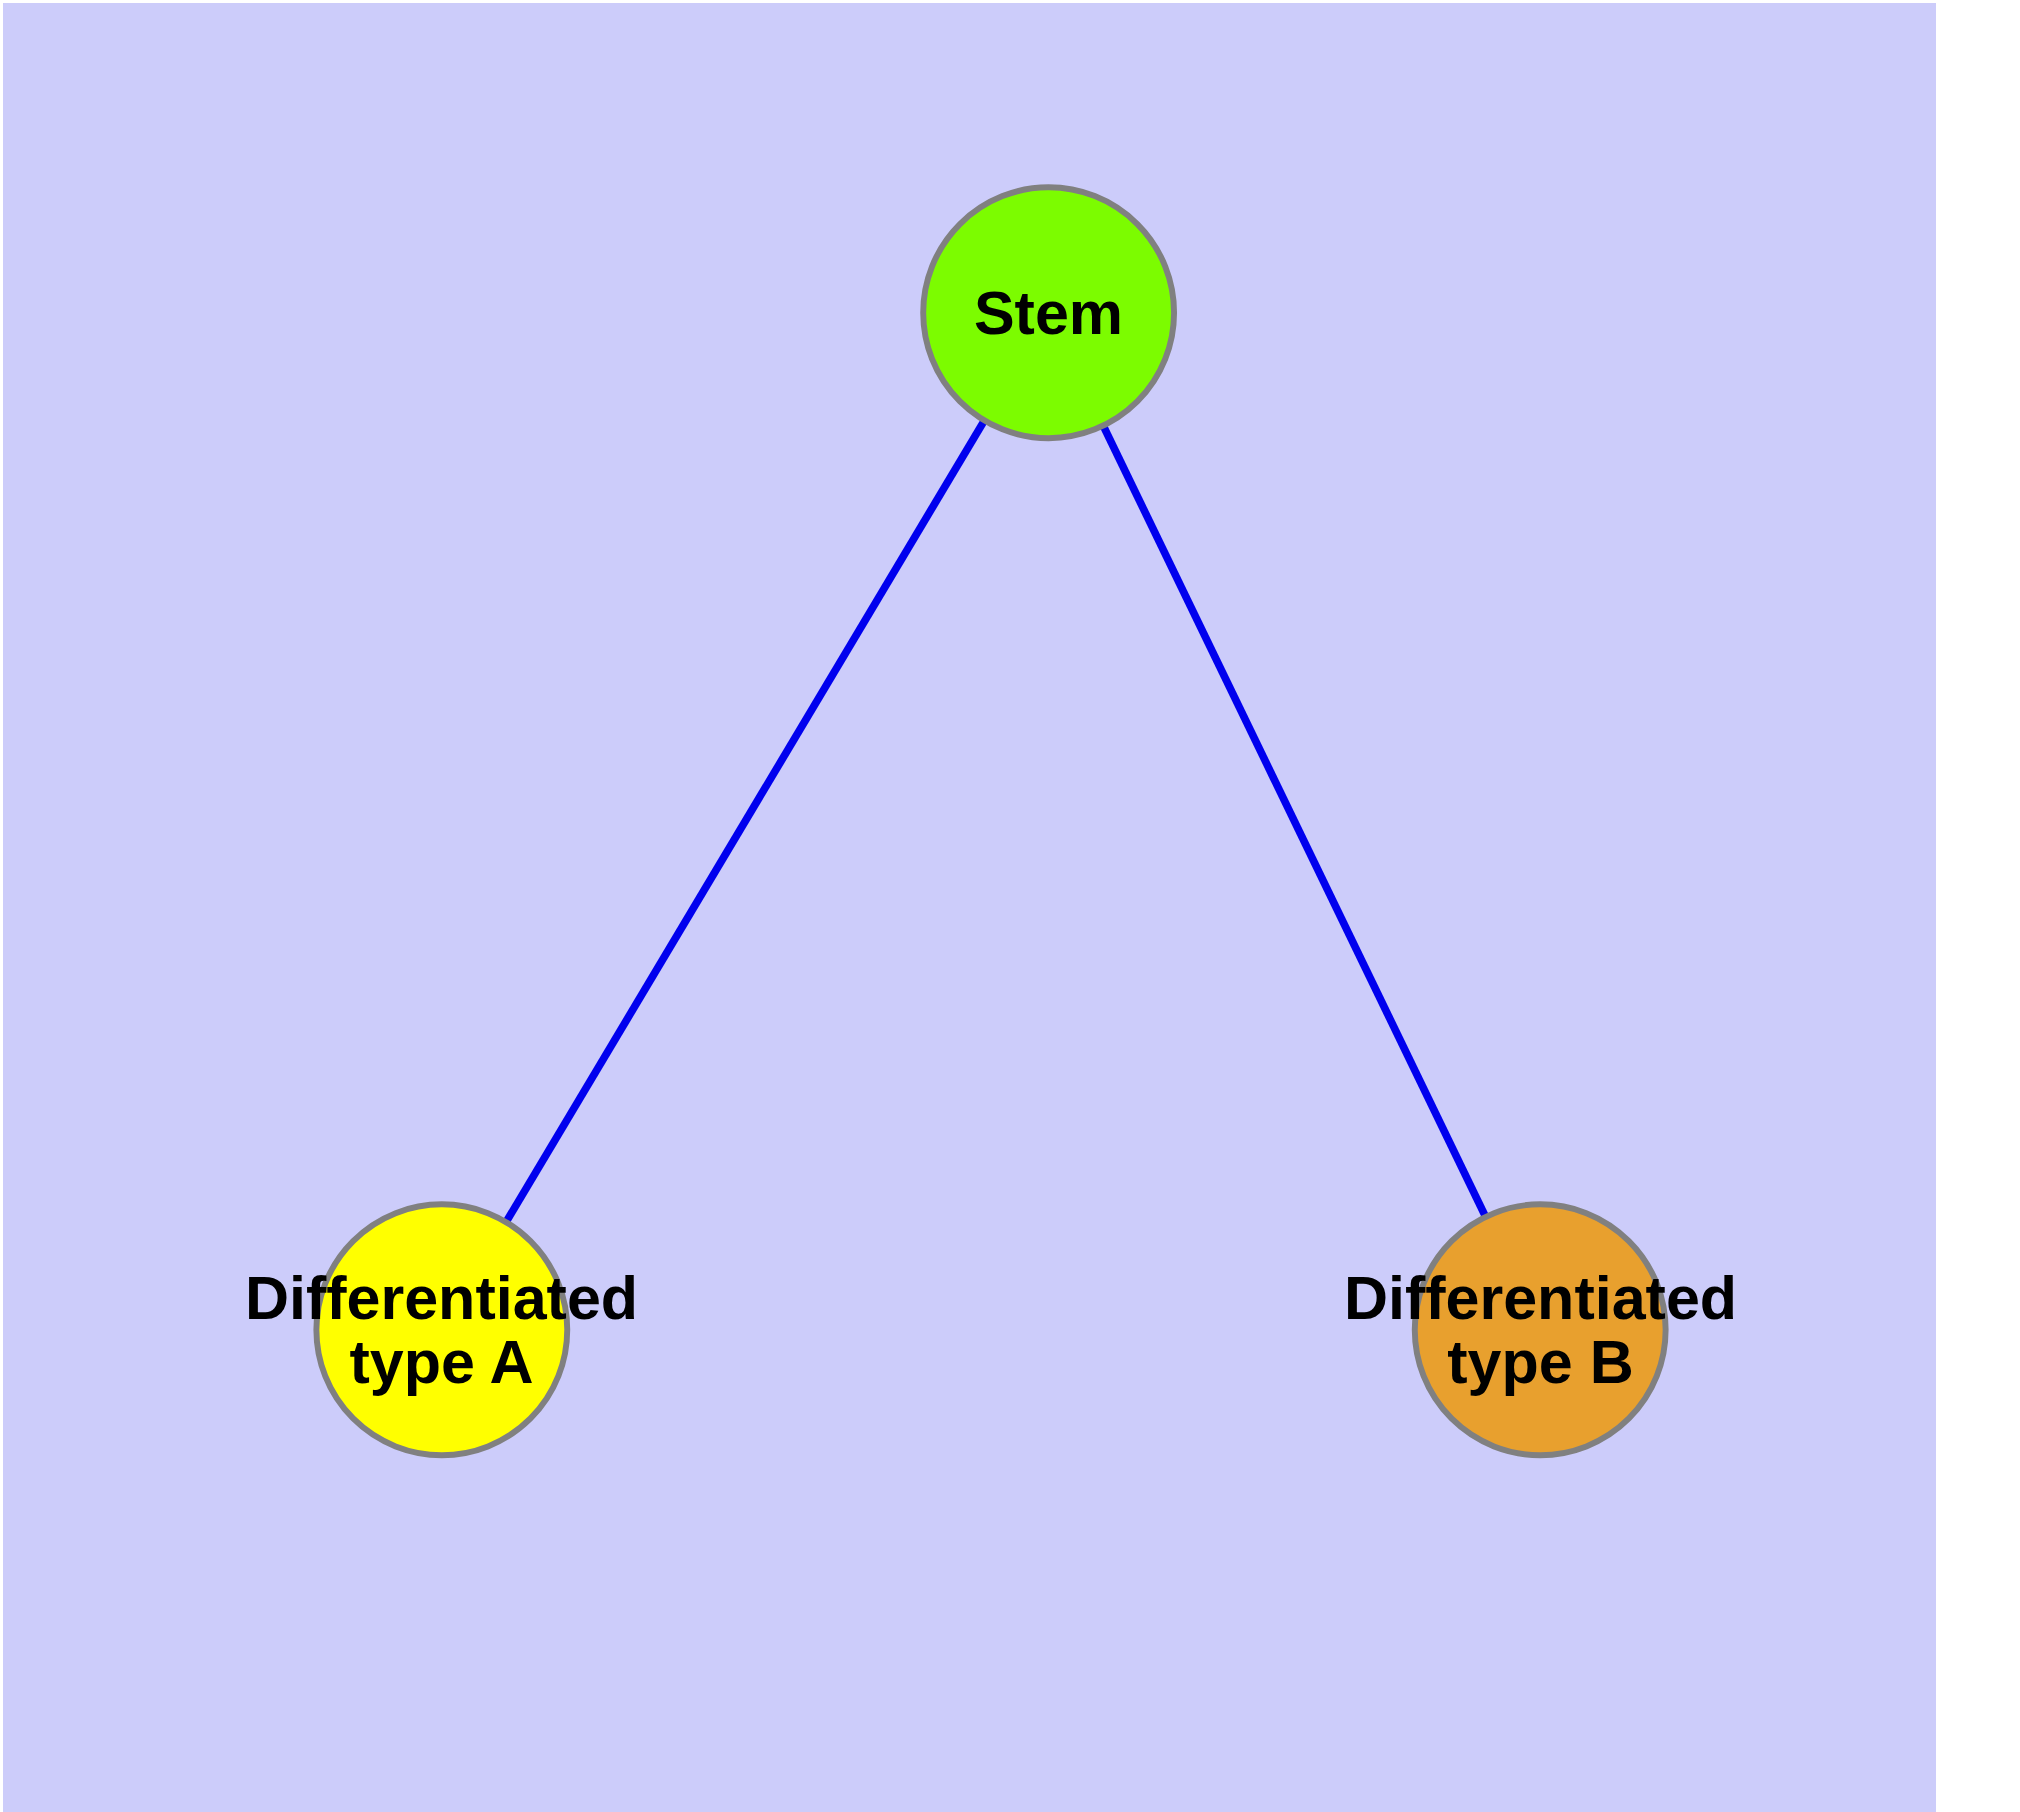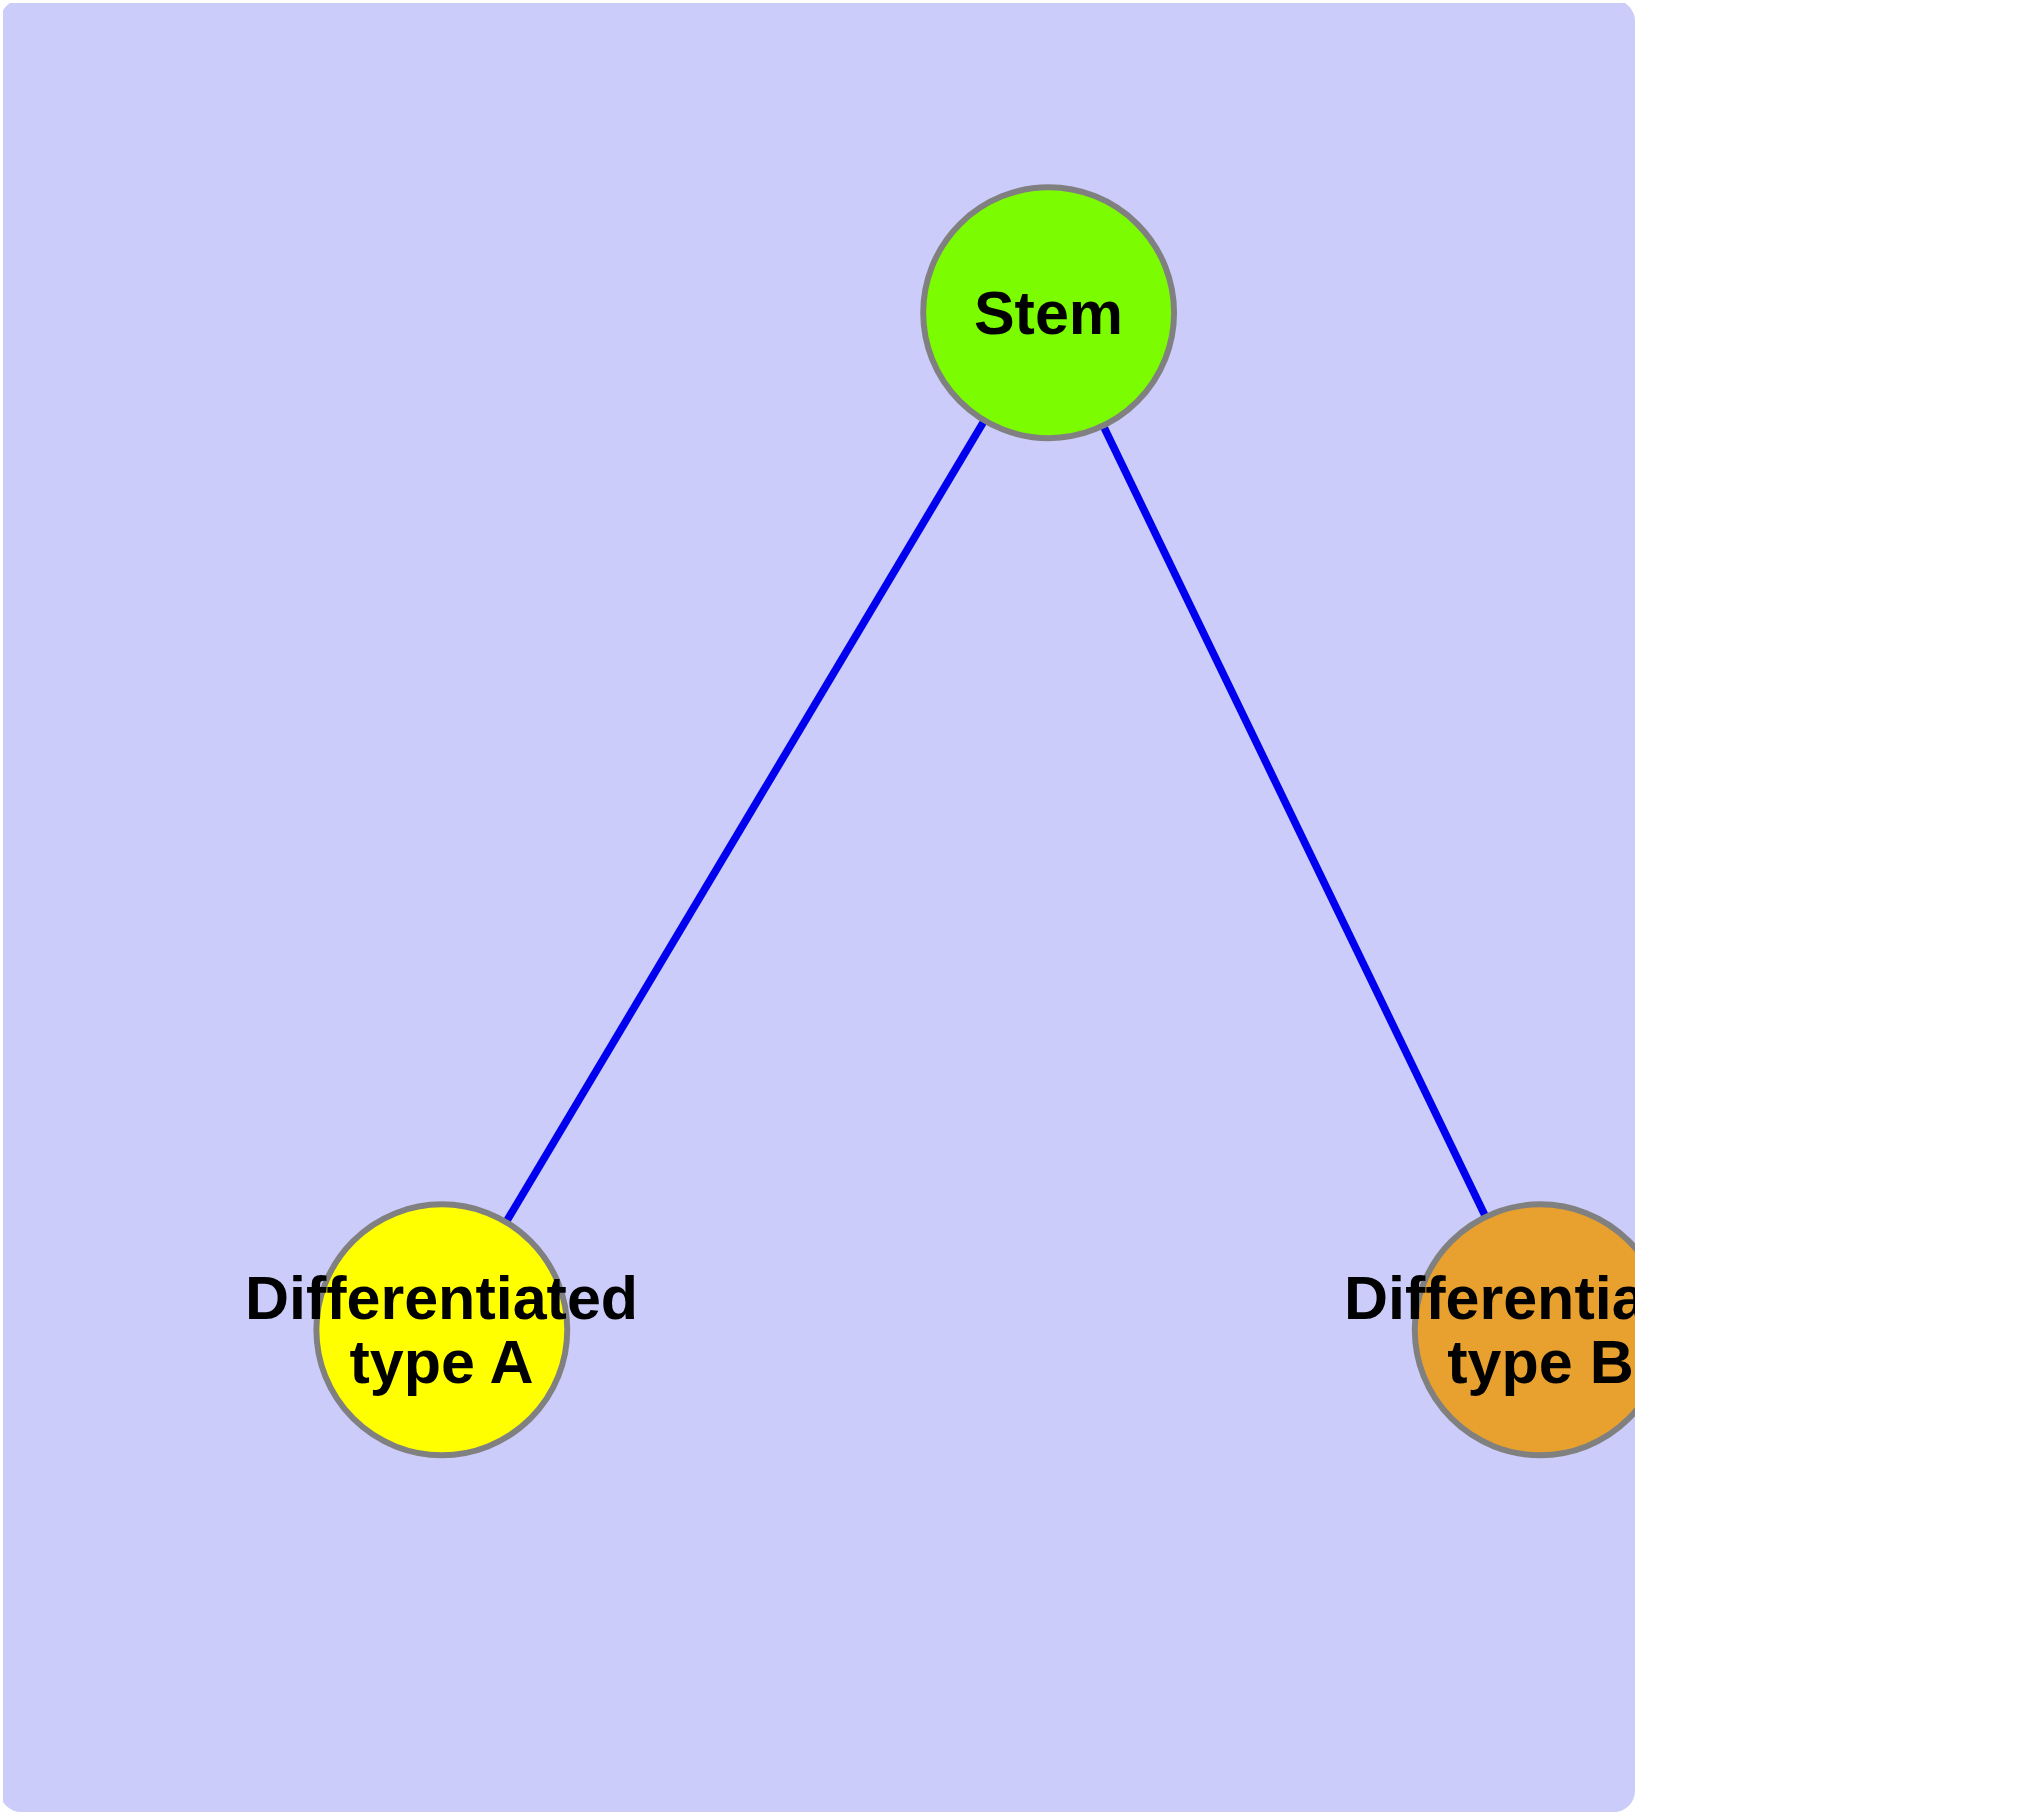--- a/index.html
+++ b/index.html
@@ -2,26 +2,25 @@
 <html style="font-size:13.6px"><head>
 <meta charset="utf-8">
 <style>
   html, body {
     margin: 0;
     padding: 0;
     background: #ffffff;
   }
   #canvas {
     position: relative;
-    width: 1635px;
+    width: 1936px;
     height: 1812px;
     background: #ffffff;
     overflow: hidden;
     font-family: "Liberation Sans", sans-serif;
-    border-radius: 21px;
   }
   #plot-area {
     position: absolute;
     left: 3.4px;
     top: 3.4px;
     width: 2017px;
     height: 1809px;
     background: #ccccfa;
   }
   #graph-svg {

